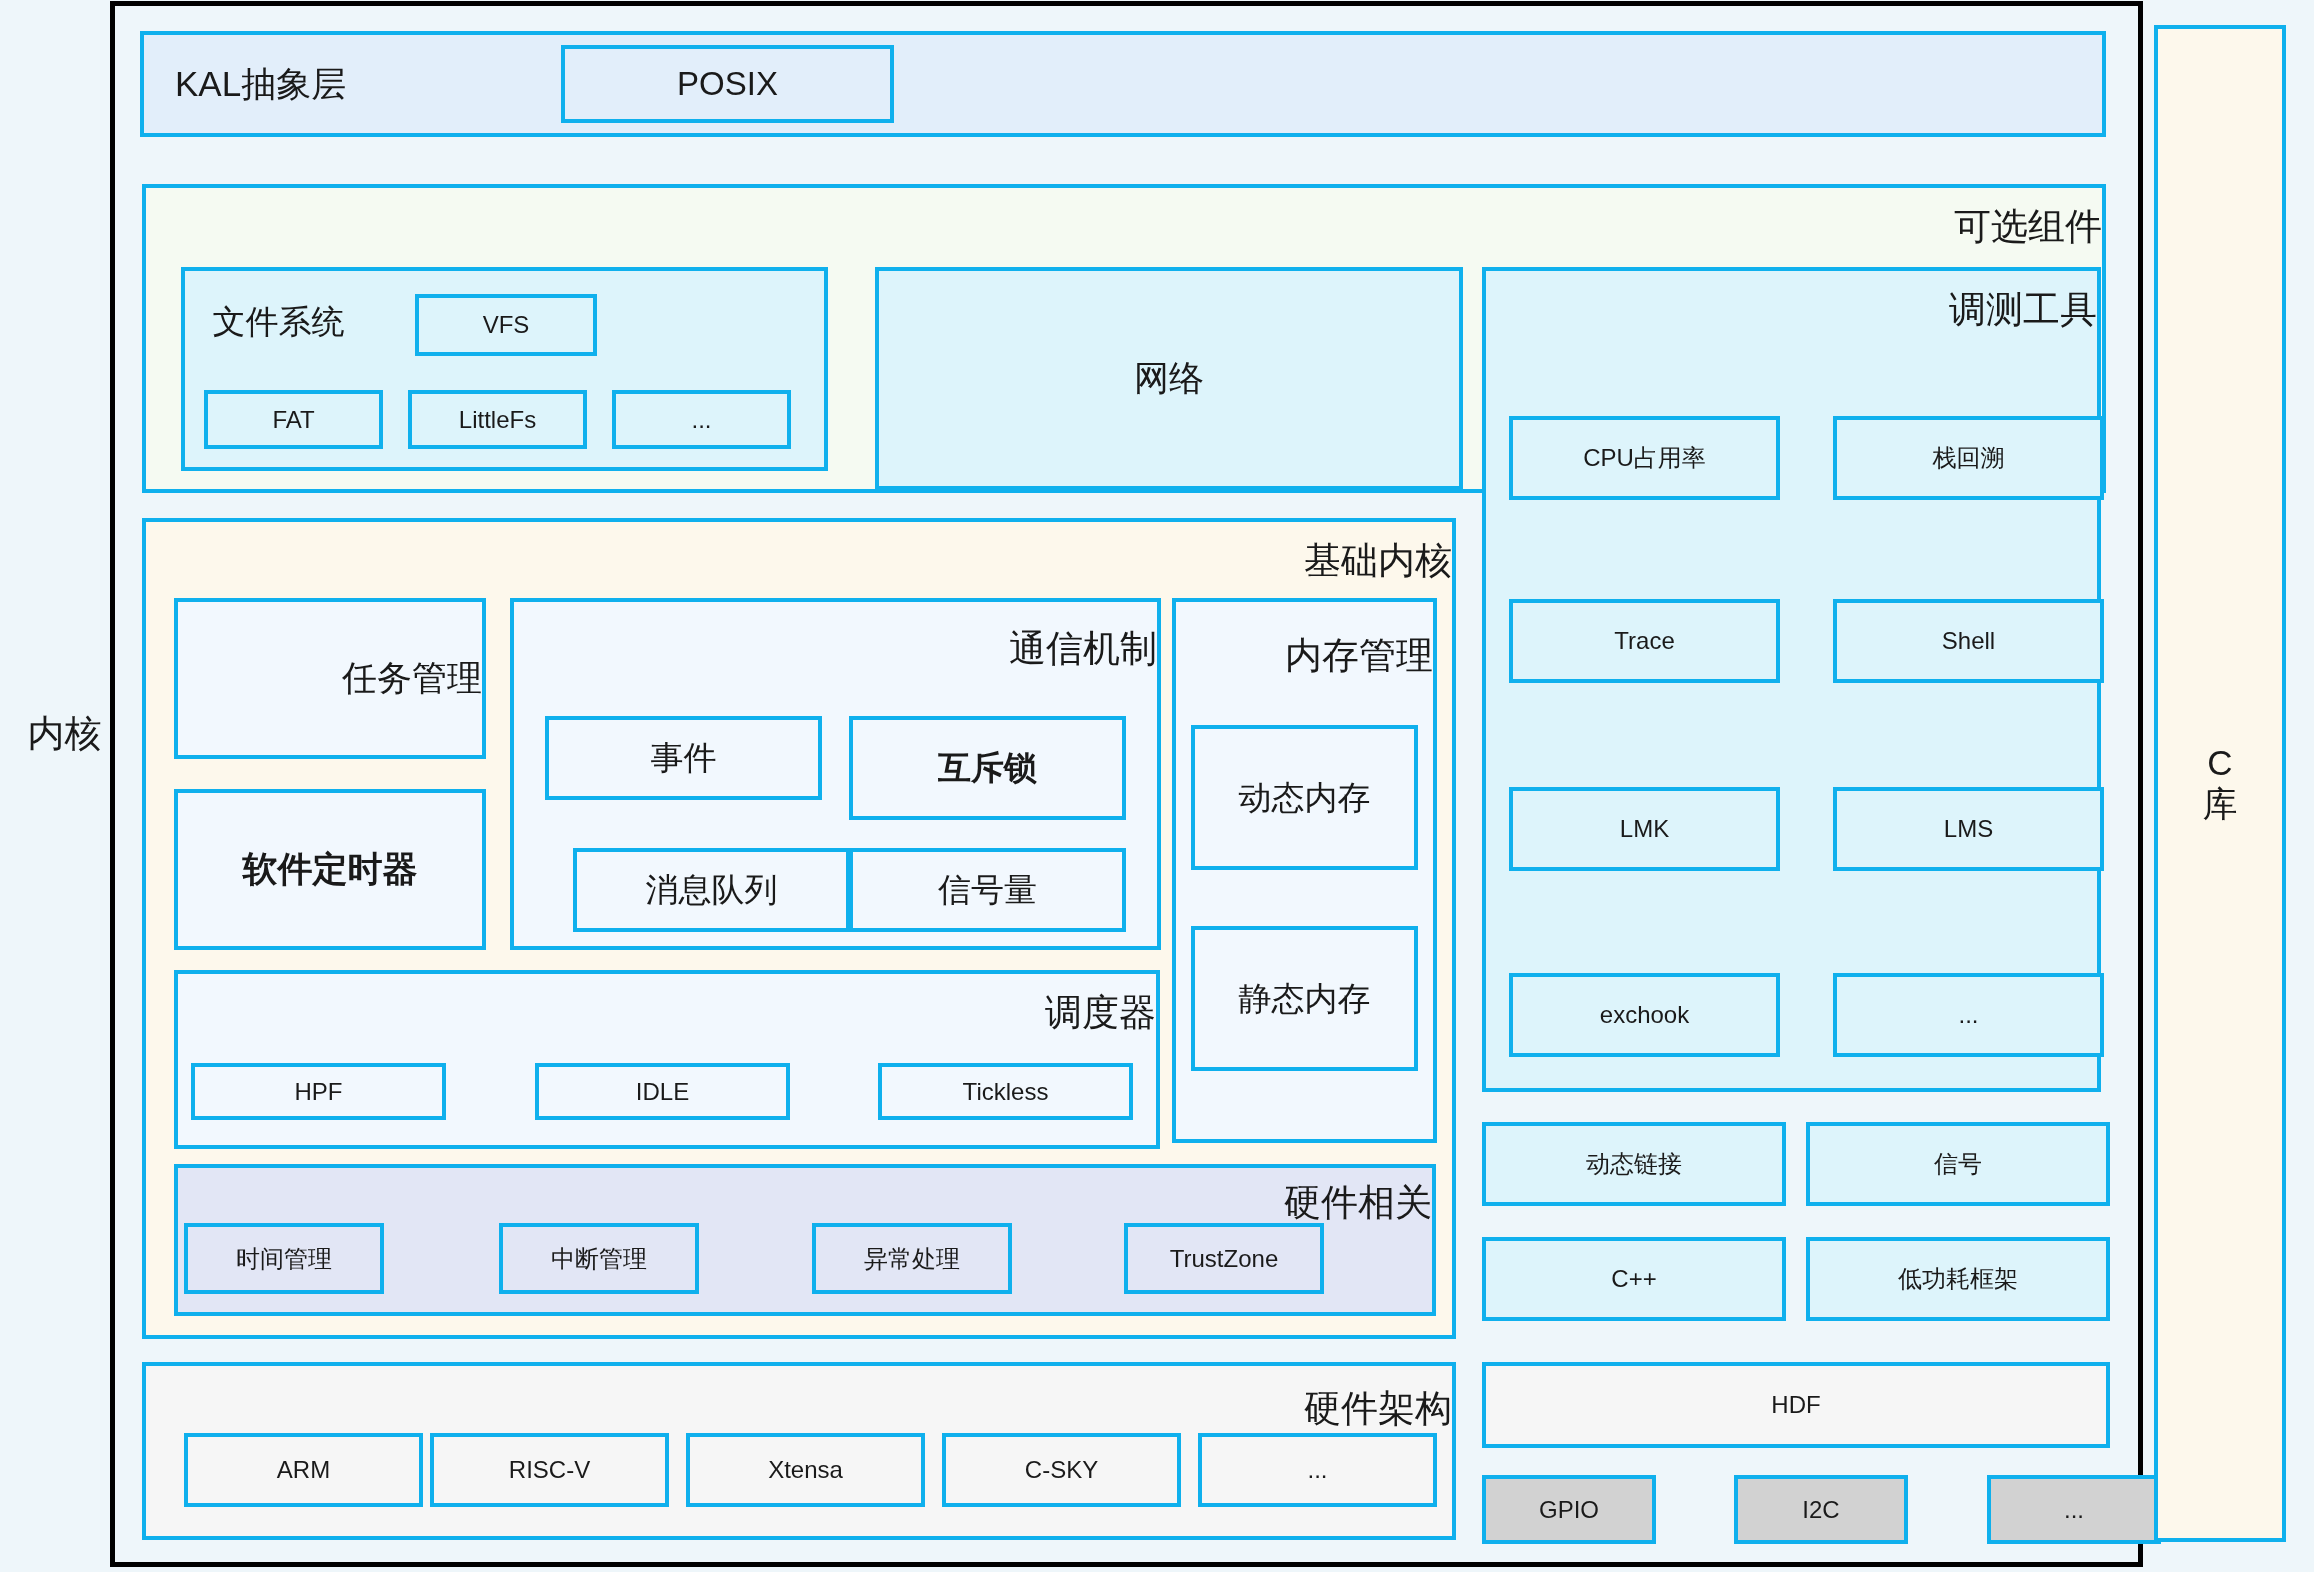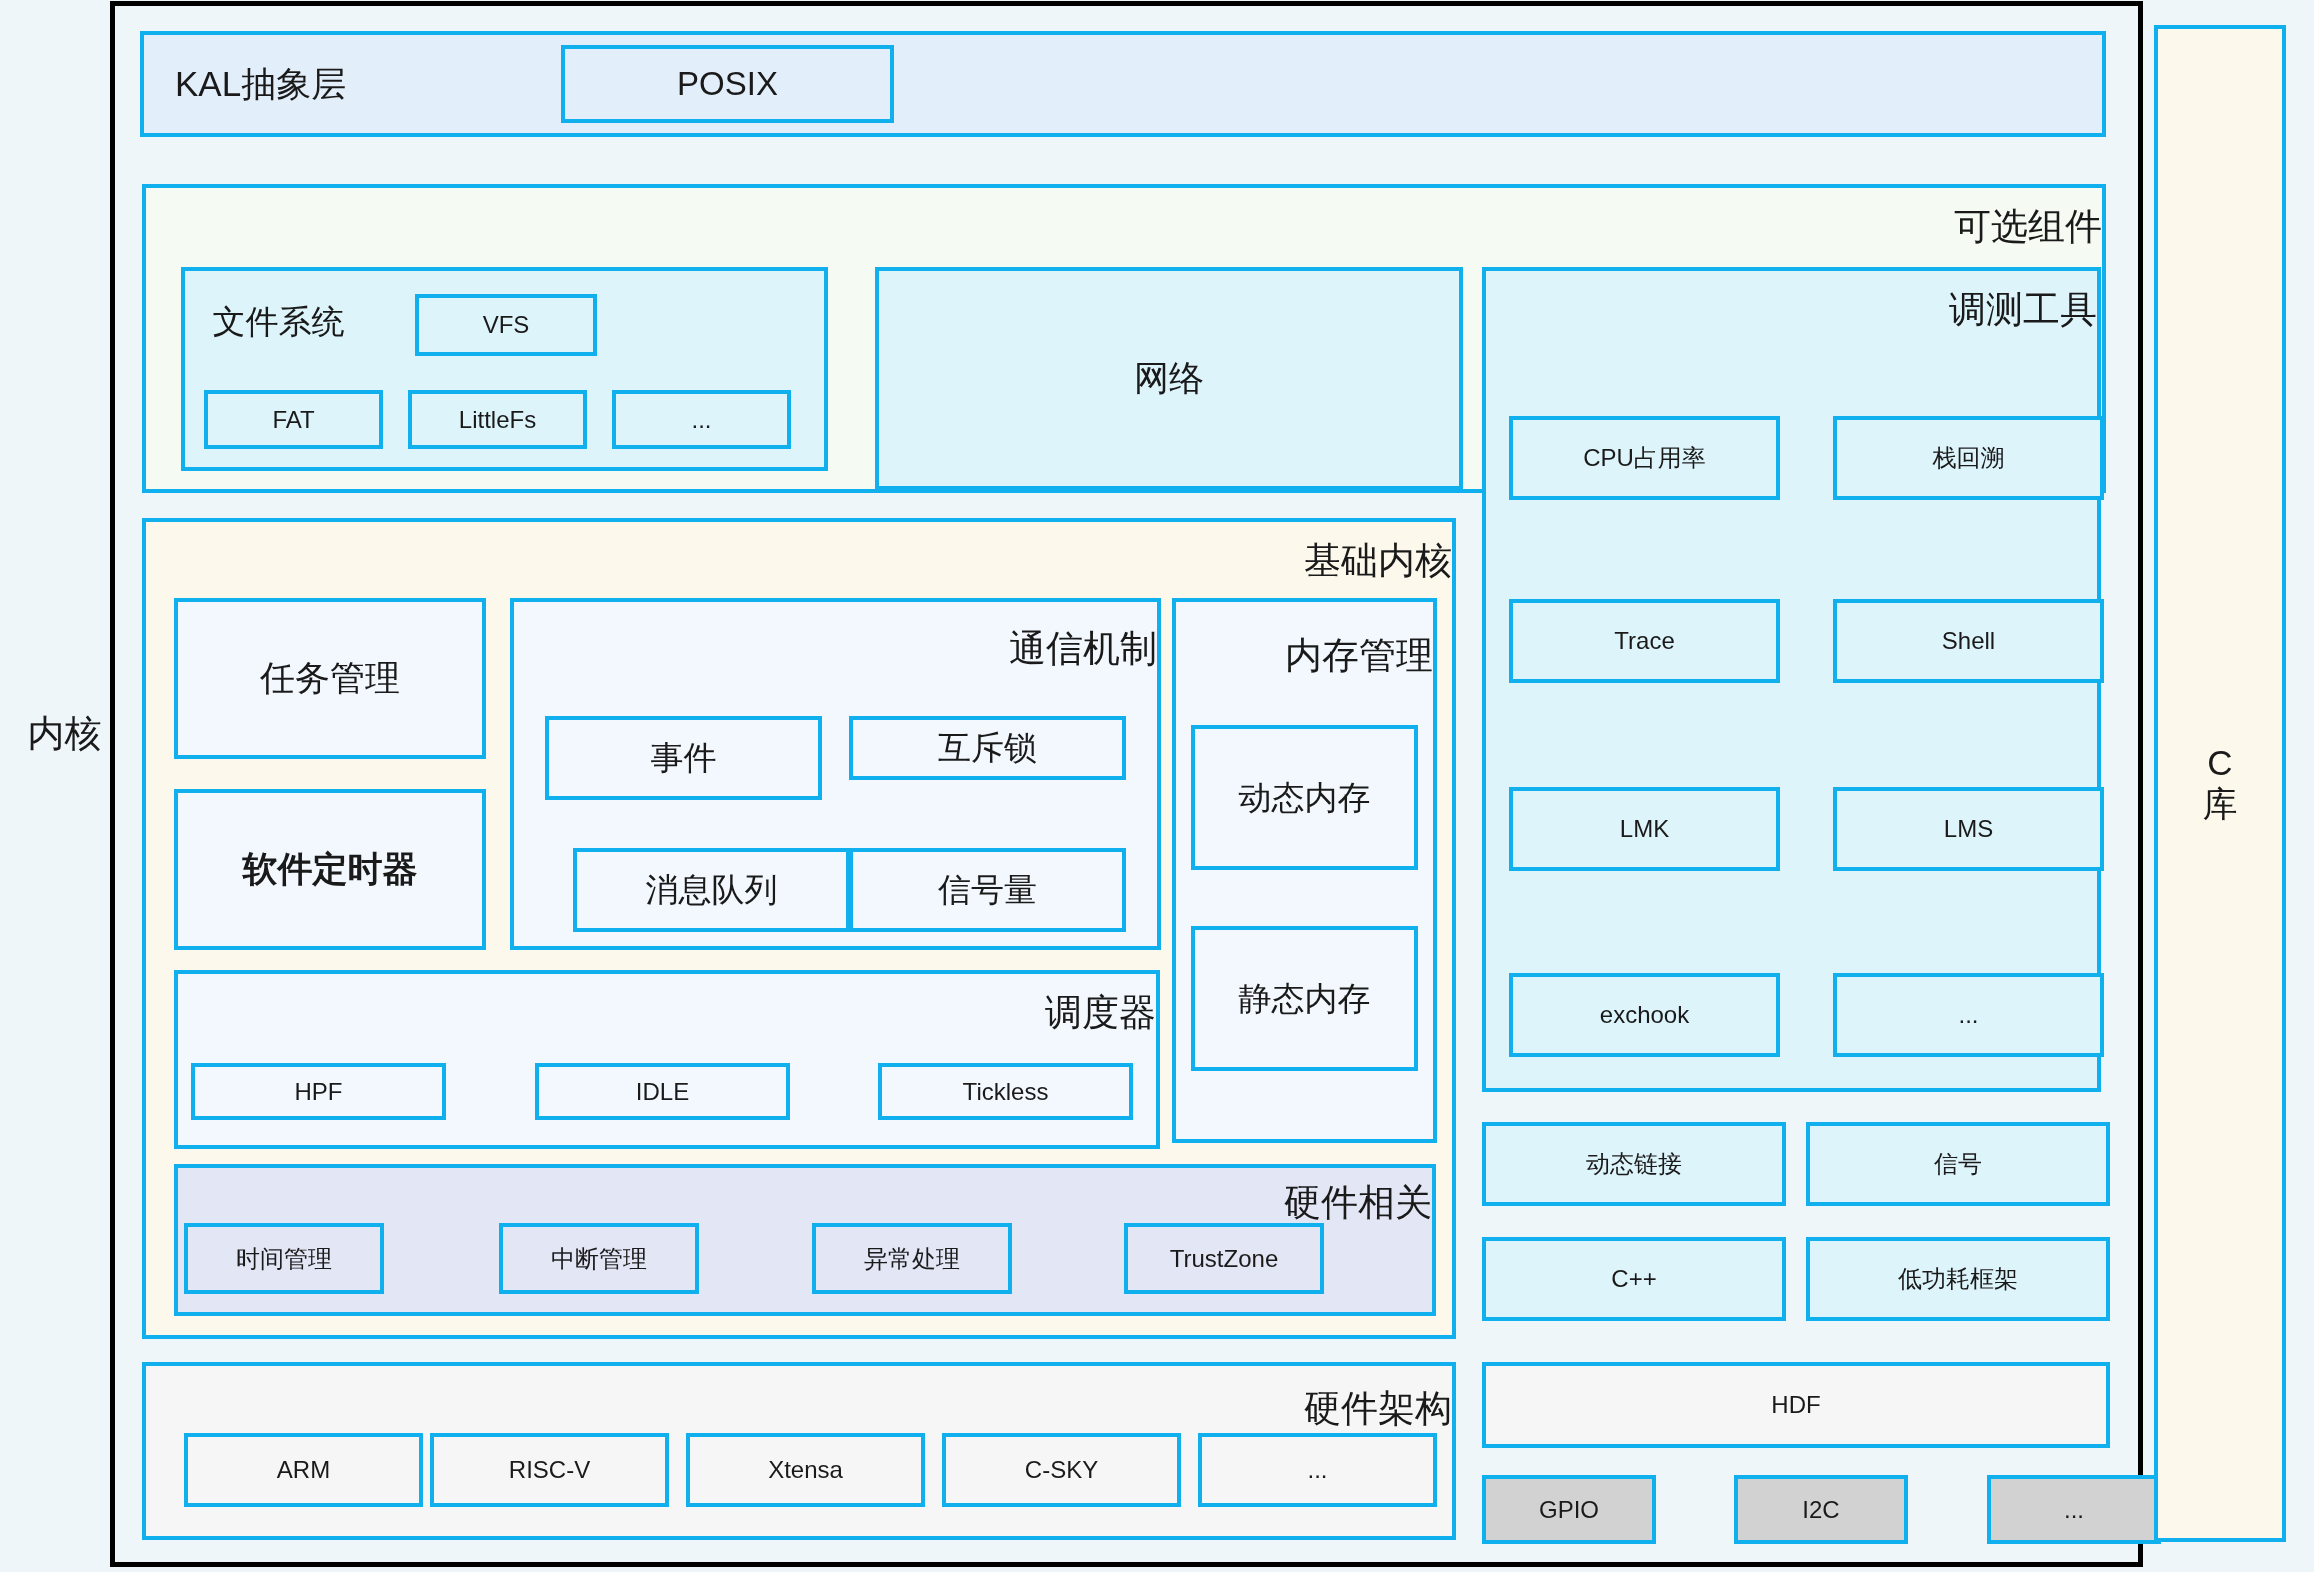--- a/index.html
+++ b/index.html
@@ -127,34 +127,34 @@
     <span class="lbl sm">C++</span>
   </div>
   <div class="bx f-cyan center" style="left:1806px;top:1237px;width:304px;height:84px;">
     <span class="lbl sm">低功耗框架</span>
   </div>
 
   <div class="bx f-cream" style="left:142px;top:518px;width:1314px;height:821px;">
     <span class="title">基础内核</span>
   </div>
 
-  <div class="bx f-iceblue center" style="left:174px;top:598px;width:312px;height:161px;">
+  <div class="bx f-iceblue center" style="left:174px;top:598px;width:312px;height:161px;justify-content:flex-end;">
     <span class="lbl big">任务管理</span>
   </div>
   <div class="bx f-iceblue center" style="left:174px;top:789px;width:312px;height:161px;font-weight:bold;">
     <span class="lbl big">软件定时器</span>
   </div>
 
   <div class="bx f-iceblue" style="left:510px;top:598px;width:651px;height:352px;">
     <span class="title" style="top:21.6px;">通信机制</span>
   </div>
   <div class="bx f-iceblue center" style="left:545px;top:716px;width:277px;height:84px;">
     <span class="lbl">事件</span>
   </div>
-  <div class="bx f-iceblue center" style="left:849px;top:716px;width:277px;height:64px;">
+  <div class="bx f-iceblue center" style="left:849px;top:716px;width:277px;height:104px;font-weight:bold;">
     <span class="lbl">互斥锁</span>
   </div>
   <div class="bx f-iceblue center" style="left:545px;top:848px;width:277px;height:84px;margin-left:28px;">
     <span class="lbl">消息队列</span>
   </div>
   <div class="bx f-iceblue center" style="left:849px;top:848px;width:277px;height:84px;">
     <span class="lbl">信号量</span>
   </div>
 
   <div class="bx f-iceblue" style="left:1172px;top:598px;width:265px;height:545px;">

